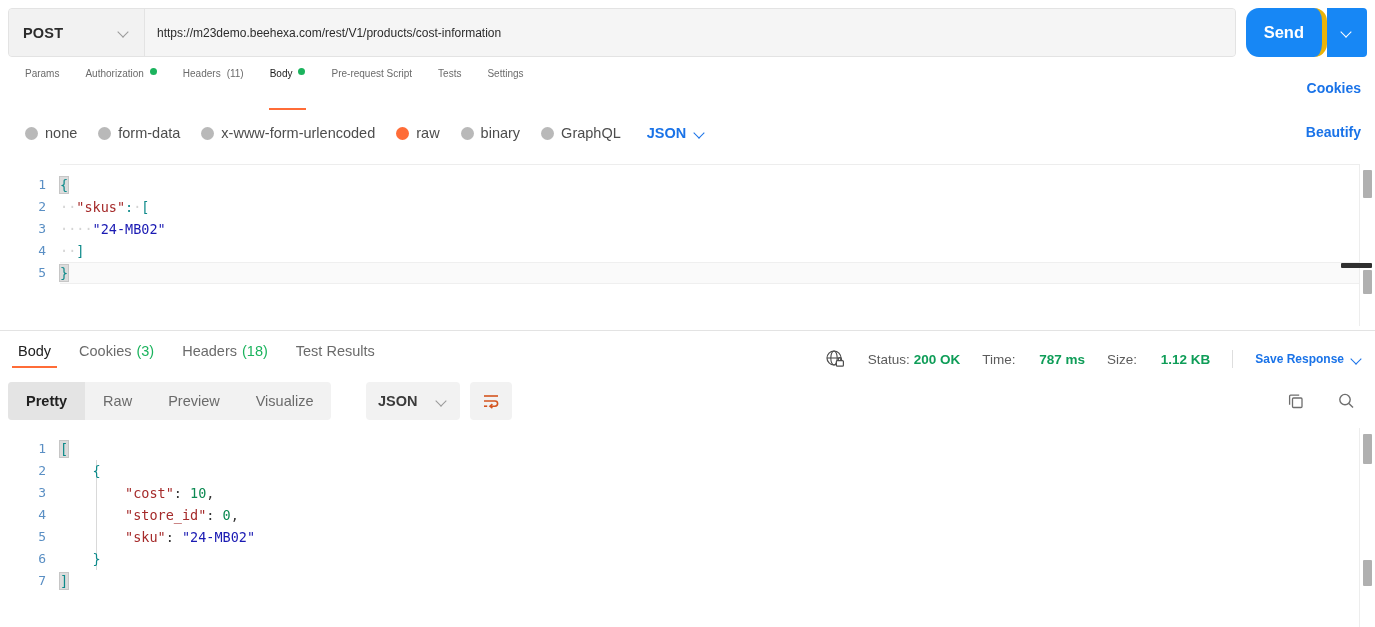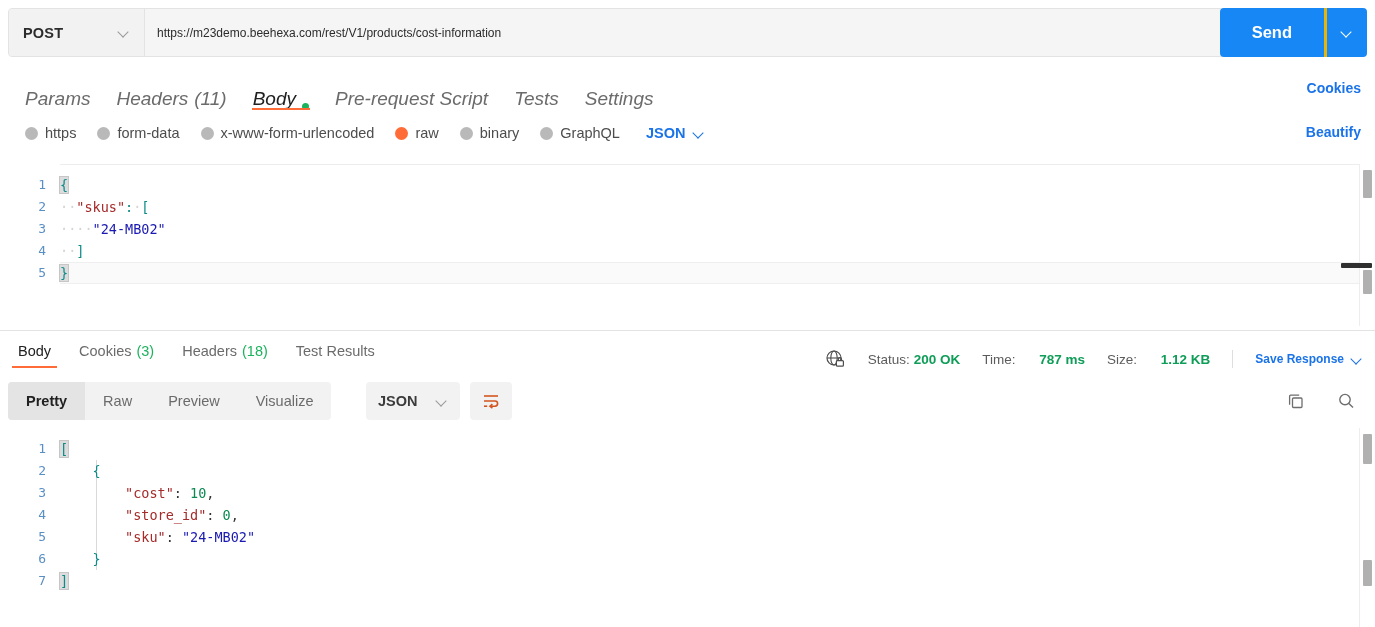--- a/index.html
+++ b/index.html
@@ -35,35 +35,36 @@
     content: ""; position: absolute; left: 0; top: 1px; width: 7px; height: 7px;
     border-right: 1.6px solid #9a9a9a; border-bottom: 1.6px solid #9a9a9a;
     transform: rotate(45deg);
   }
   .send-wrap {
     position: absolute; right: 8px; top: 8px; height: 49px; display: flex;
     border-radius: 4px; overflow: hidden;
   }
   .send-btn {
     background: #1787f5; color: #fff; font-size: 16.5px; font-weight: 700;
-    padding: 0 32px; display: flex; align-items: center; cursor: pointer;
-    border-right: 3px solid #eab308;
+    padding: 0 18px; display: flex; align-items: center; cursor: pointer;
+    border-right: 5px solid #eab308;
+    border-radius: 13px;
   }
   .send-caret {
     background: #1787f5; width: 40px; display:flex; align-items:center; justify-content:center;
     cursor: pointer;
   }
   .send-caret .chev::before { border-color: #ffffff; }
 
   
   .req-tabs { position: absolute; left: 0; top: 68px; width: 1375px; height: 42px; }
   .tabrow { display: flex; align-items: center; height: 42px; padding-left: 12px; }
   .tab {
-    position: relative; height: 42px; display: flex; align-items: flex-end; gap: 6px;
-    padding: 0 13px; font-size: 19px; color: #6b6b6b; cursor: pointer; white-space: nowrap; font-style: italic;
+    position: relative; height: 42px; display: flex; align-items: flex-start; gap: 6px;
+    padding: 0 13px; font-size: 10px; color: #6b6b6b; cursor: pointer; white-space: nowrap;
   }
   .tab.active { color: #212121; }
   .tab.active::after {
     content: ""; position: absolute; left: 12px; right: 12px; bottom: 0;
     height: 2.5px; background: #ff6c37;
   }
   .dot { width: 7px; height: 7px; border-radius: 50%; background: #1bb35d; display:inline-block; }
   .count { color: #1bb35d; }
   .link-right {
     position: absolute; right: 14px; top: 12px; font-size: 14px; color: #1a73e8;
@@ -217,20 +218,24 @@
       </div>
     </div>
   </div>
 
   <div class="req-tabs">
     <div class="tabrow" id="req-tabrow">
         <div class="tab">
           <span>Params</span>
         </div>
         <div class="tab">
+          <span>Authorization</span>
+          <span class="dot"></span>
+        </div>
+        <div class="tab">
           <span>Headers</span>
           <span class="count" style="color: rgb(107, 107, 107);">(11)</span>
         </div>
         <div class="tab active">
           <span>Body</span>
           <span class="dot"></span>
         </div>
         <div class="tab">
           <span>Pre-request Script</span>
         </div>
@@ -242,21 +247,21 @@
         </div>
       </div>
     <div class="link-right">Cookies</div>
   </div>
 
   <div class="btype">
     <div class="btype-inner" id="btype-inner">
 
       <div class="radio-item">
           <span class="radio"></span>
-          <span class="radio-label">https</span>
+          <span class="radio-label">none</span>
         </div>
         <div class="radio-item">
           <span class="radio"></span>
           <span class="radio-label">form-data</span>
         </div>
         <div class="radio-item">
           <span class="radio"></span>
           <span class="radio-label">x-www-form-urlencoded</span>
         </div>
         <div class="radio-item">

